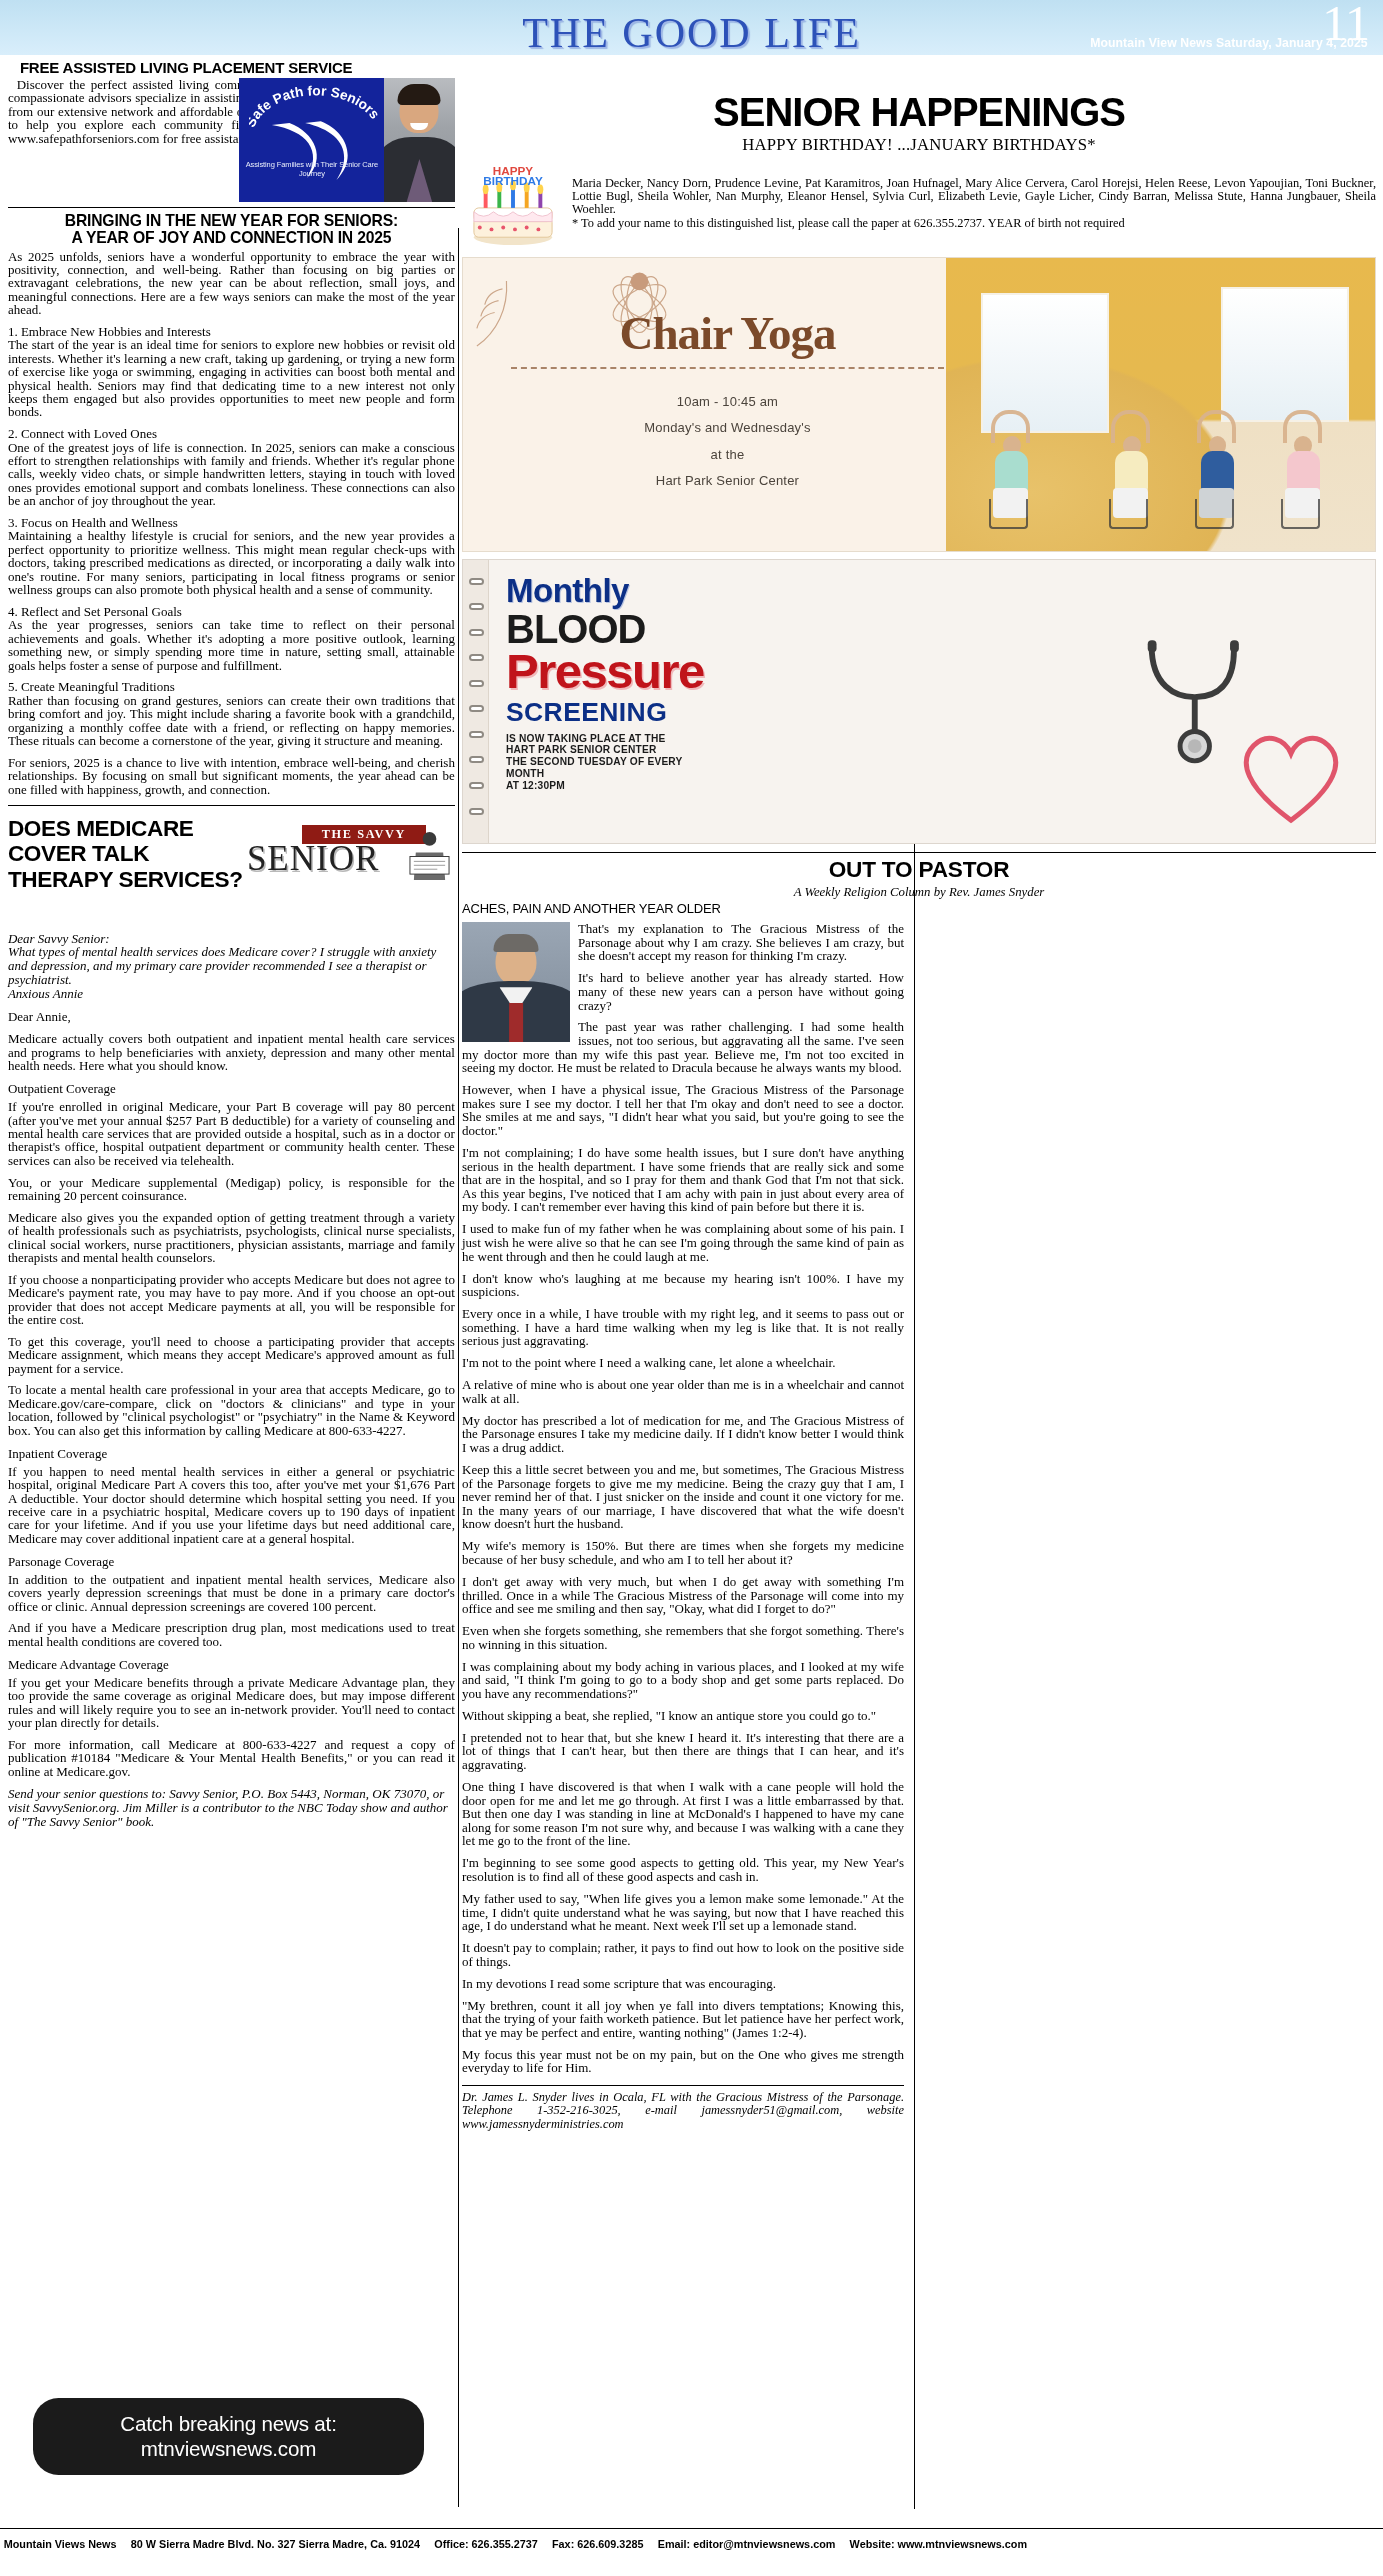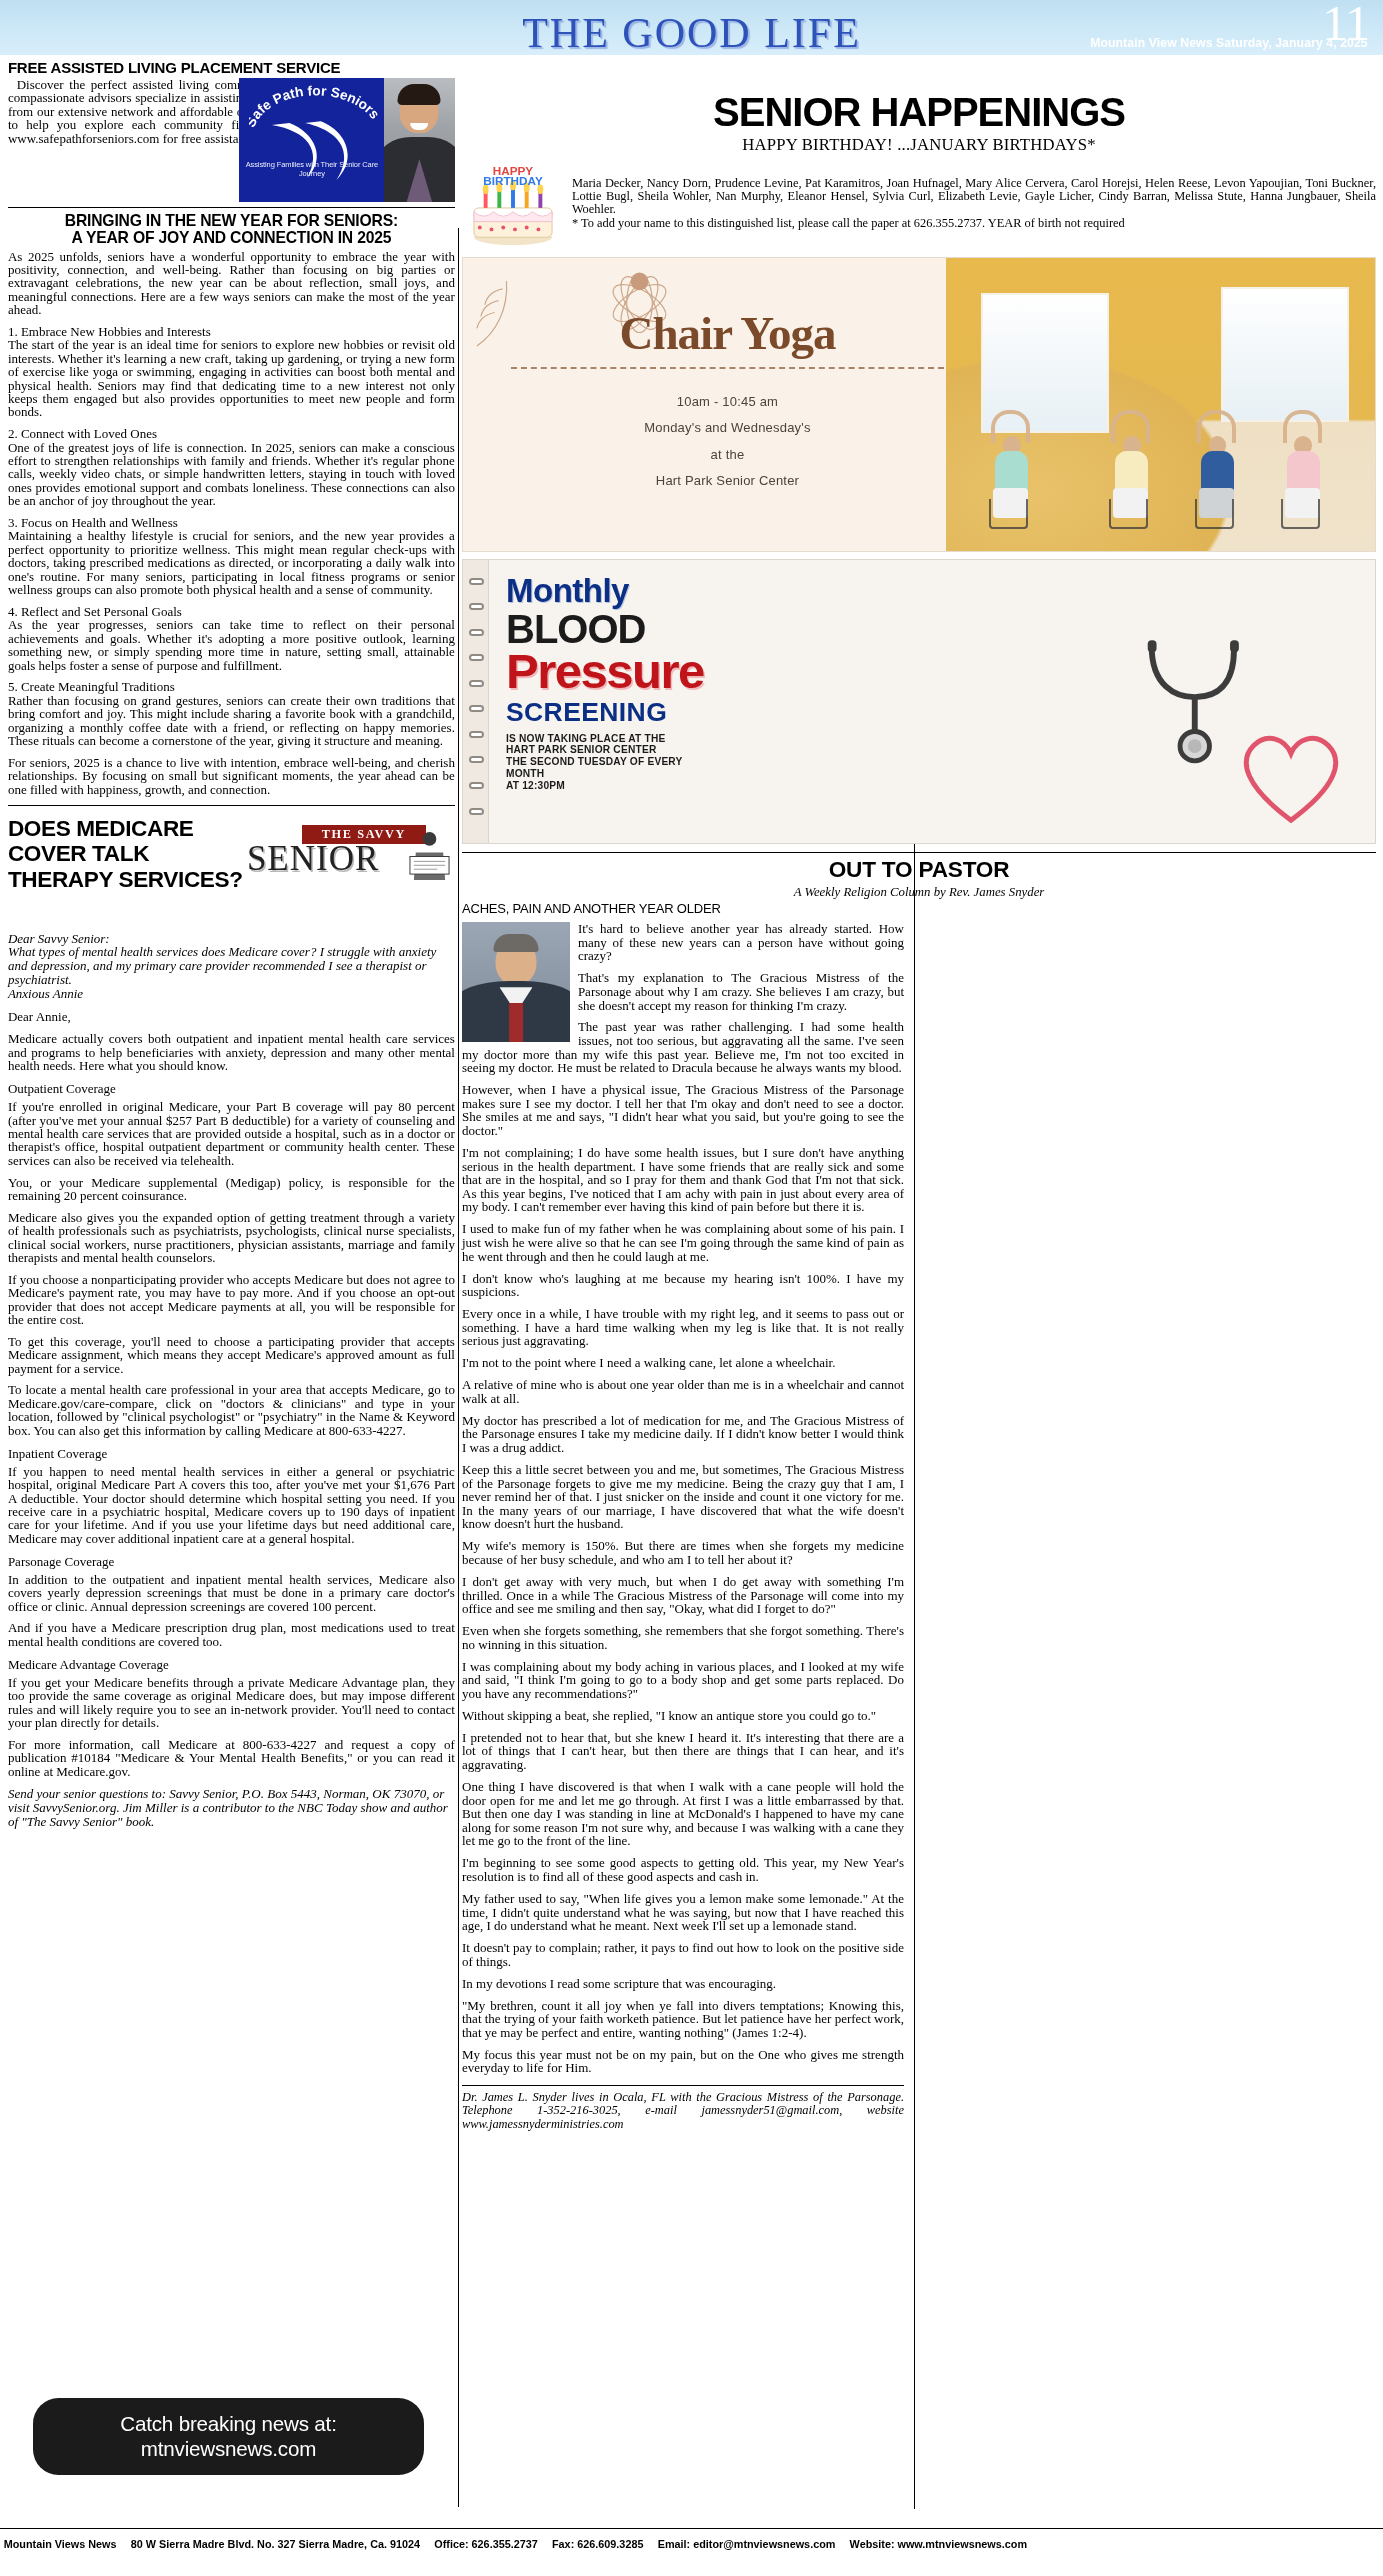--- a/index.html
+++ b/index.html
@@ -73,21 +73,21 @@
 
   
   .hr-thin { border:0; border-top:1px solid #000; margin:3.9px 0 2.9px; }
   .hr-thick { border:0; border-top:1.6px solid #000; margin:4.9px 0 3.9px; }
 
   .ad-head {
     font-family:"Liberation Sans", sans-serif;
     font-weight:bold;
     font-size:15px;
     letter-spacing:-0.2px;
-    margin:0 0 2px;
+    margin:0 12px 2px;
   }
   .body-txt {
     font-size:13px;
     line-height:13.4px;
     text-align:justify;
     text-justify:inter-word;
     hyphens:auto;
     margin:0;
   }
   .body-txt.ind { text-indent:8.8px; }
@@ -814,22 +814,22 @@
       <div style="display:flex; gap:13.8px; align-items:flex-start;">
 
         <div class="pastor-col" style="width:442px;">
           <div class="pastor-photo">
             <div class="pp-head"></div>
               <div class="pp-hair"></div>
             <div class="pp-suit"></div>
               <div class="pp-collar"></div>
               <div class="pp-tie"></div>
           </div>
+          <p>That's my explanation to The Gracious Mistress of the Parsonage about why I am crazy. She believes I am crazy, but she doesn't accept my reason for thinking I'm crazy.</p>
           <p>It's hard to believe another year has already started. How many of these new years can a person have without going crazy?</p>
-          <p>That's my explanation to The Gracious Mistress of the Parsonage about why I am crazy. She believes I am crazy, but she doesn't accept my reason for thinking I'm crazy.</p>
           <p>The past year was rather challenging. I had some health issues, not too serious, but aggravating all the same. I've seen my doctor more than my wife this past year. Believe me, I'm not too excited in seeing my doctor. He must be related to Dracula because he always wants my blood.</p>
           <p>However, when I have a physical issue, The Gracious Mistress of the Parsonage makes sure I see my doctor. I tell her that I'm okay and don't need to see a doctor. She smiles at me and says, "I didn't hear what you said, but you're going to see the doctor."</p>
           <p>I'm not complaining; I do have some health issues, but I sure don't have anything serious in the health department. I have some friends that are really sick and some that are in the hospital, and so I pray for them and thank God that I'm not that sick. As this year begins, I've noticed that I am achy with pain in just about every area of my body. I can't remember ever having this kind of pain before but there it is.</p>
           <p>I used to make fun of my father when he was complaining about some of his pain. I just wish he were alive so that he can see I'm going through the same kind of pain as he went through and then he could laugh at me.</p>
           <p>I don't know who's laughing at me because my hearing isn't 100%. I have my suspicions.</p>
           <p>Every once in a while, I have trouble with my right leg, and it seems to pass out or something. I have a hard time walking when my leg is like that. It is not really serious just aggravating.</p>
           <p>I'm not to the point where I need a walking cane, let alone a wheelchair.</p>
           <p>A relative of mine who is about one year older than me is in a wheelchair and cannot walk at all.</p>
           <p>My doctor has prescribed a lot of medication for me, and The Gracious Mistress of the Parsonage ensures I take my medicine daily. If I didn't know better I would think I was a drug addict.</p>
           <p>Keep this a little secret between you and me, but sometimes, The Gracious Mistress of the Parsonage forgets to give me my medicine. Being the crazy guy that I am, I never remind her of that. I just snicker on the inside and count it one victory for me. In the many years of our marriage, I have discovered that what the wife doesn't know doesn't hurt the husband.</p>

